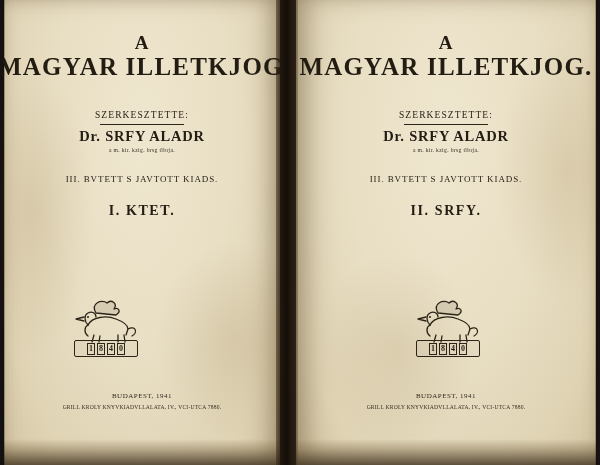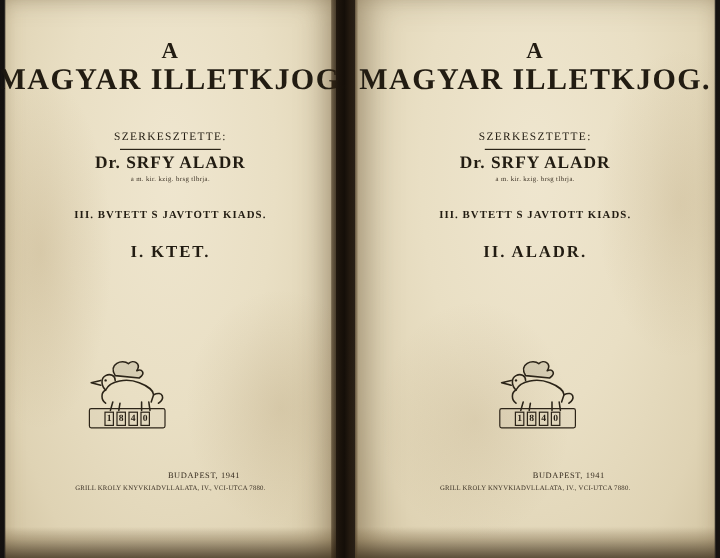--- a/index.html
+++ b/index.html
@@ -110,33 +110,32 @@
     font-weight: 700;
     letter-spacing: 0.8px;
   }
   .t-tiny {
     font-size: 5.6px;
     letter-spacing: 0.35px;
     color: #3a3024;
   }
   .t-edition {
     font-size: 9px;
-    font-weight: 700;
+    font-weight: 400;
     letter-spacing: 0.9px;
   }
   .t-volume {
     font-size: 14px;
     font-weight: 700;
     letter-spacing: 1.6px;
   }
   .t-imprint {
     font-size: 7px;
     letter-spacing: 0.5px;
     color: #33291d;
-    margin-left: 28px;
   }
   .t-imprint2 {
     font-size: 5.6px;
     letter-spacing: 0.2px;
     color: #3a3024;
   }
   .rule {
     height: 1px;
     background: #2b2418;
     margin: 4px auto 0;
@@ -243,21 +242,21 @@
       <span>SZERKESZTETTE:</span>
       <div class="rule" style="width:84px;"></div>
     </div>
 
     <div class="title-block t-author" style="left:0; top:128px; width:300px;">Dr. SRFY ALADR</div>
 
     <div class="title-block t-tiny" style="left:0; top:147px; width:300px;">a m. kir. kzig. brsg tlbrja.</div>
 
     <div class="title-block t-edition" style="left:0; top:174px; width:300px;">III. BVTETT S JAVTOTT KIADS.</div>
 
-    <div class="title-block t-volume" style="left:0; top:203px; width:300px;">II. ALADR.</div>
+    <div class="title-block t-volume" style="left:0; top:203px; width:300px;">II. SRFY.</div>
 
     <div class="device" style="left:112px; top:295px;">
       <svg width="78" height="50" viewBox="0 0 78 50">
         <g fill="none" stroke="#2b2418" stroke-width="1.3" stroke-linecap="round" stroke-linejoin="round">
           <path d="M30 18 C24 8, 36 4, 41 8 C45 4, 52 8, 48 14 C52 12, 56 16, 50 20 Z" fill="rgba(43,36,24,0.10)"></path>
           <path d="M22 30 C26 22, 40 20, 50 24 C58 27, 62 31, 62 34 L60 40"></path>
           <path d="M22 30 C18 32, 18 38, 22 41"></path>
           <path d="M22 30 C18 26, 18 20, 22 18 C26 16, 30 18, 30 22"></path>
           <path d="M18 22 L10 24 L18 26"></path>
           <circle cx="22" cy="22" r="1" fill="#2b2418" stroke="none"></circle>

